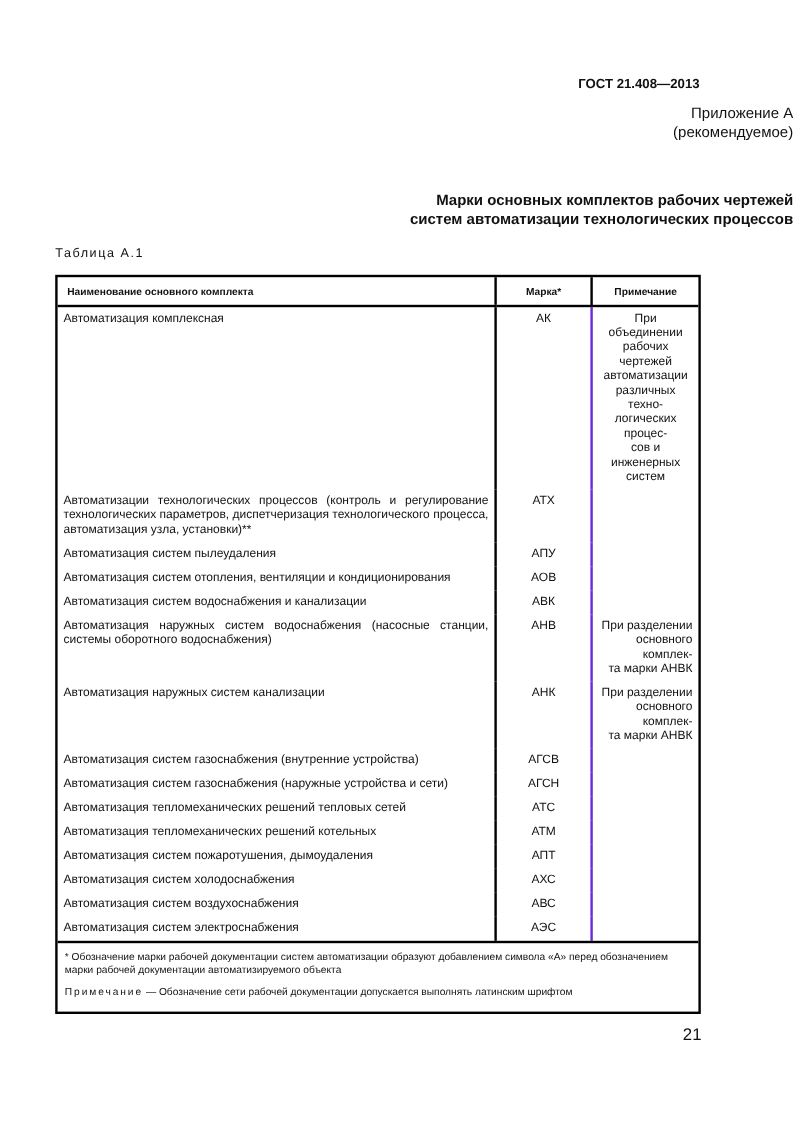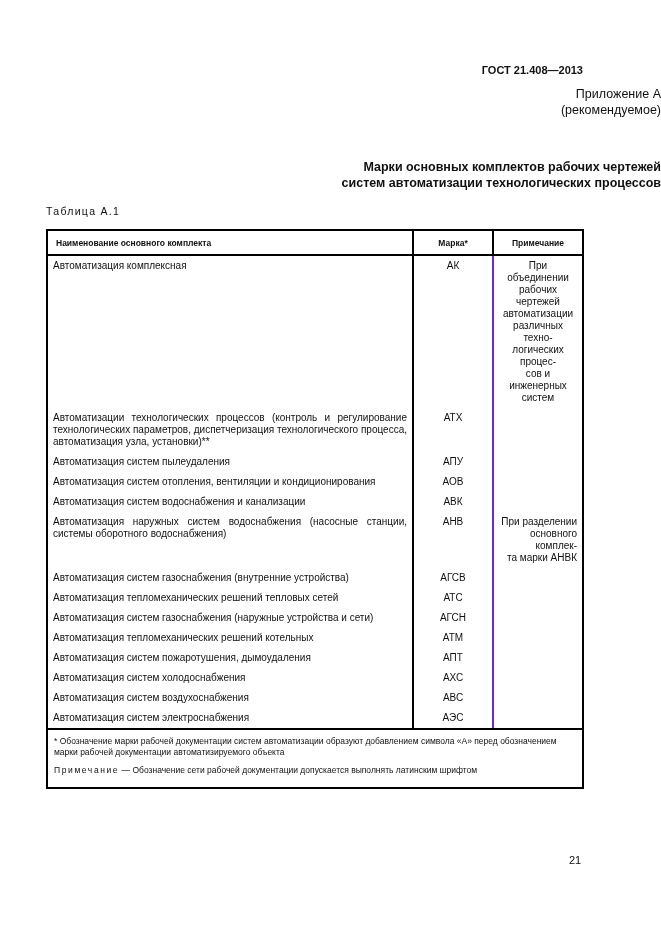--- a/index.html
+++ b/index.html
@@ -41,21 +41,21 @@
     .c3 { text-align: right; }
     .c3.center { text-align: center; }
     .note-line { display: block; }
     .footnotes {
       border-top: 2px solid #000; padding: 6px 19px 4px 6px;
       font-size: 8.5px; line-height: 11px;
     }
     .footnotes p { margin: 0 0 7px 0; }
     .spaced { letter-spacing: 1.6px; }
     .page-num {
-      position: absolute; top: 854px; left: 569px; font-size: 11px;
+      position: absolute; top: 854px; left: 569px; font-size: 14px;
     }
   </style>
 </head>
 <body>
 
 <div class="doc-code">ГОСТ 21.408—2013</div>
 
 <div class="appendix">
   <div>Приложение А</div>
   <div>(рекомендуемое)</div>
@@ -114,32 +114,41 @@
         <tr>
           <td class="c1">Автоматизация наружных систем водоснабжения (насосные станции, системы оборотного водоснабжения)</td>
           <td class="c2">АНВ</td>
           <td class="c3">
             <span class="note-line">При разделении</span>
             <span class="note-line">основного комплек-</span>
             <span class="note-line">та марки  АНВК</span>
           </td>
         </tr>
         <tr>
+          <td class="c1">Автоматизация наружных систем канализации</td>
+          <td class="c2">АНК</td>
+          <td class="c3">
+            <span class="note-line">При разделении</span>
+            <span class="note-line">основного комплек-</span>
+            <span class="note-line">та марки  АНВК</span>
+          </td>
+        </tr>
+        <tr>
           <td class="c1">Автоматизация систем газоснабжения (внутренние устройства)</td>
           <td class="c2">АГСВ</td>
           <td class="c3"></td>
         </tr>
         <tr>
-          <td class="c1">Автоматизация тепломеханических решений тепловых сетей</td>
-          <td class="c2">АТС</td>
+          <td class="c1">Автоматизация систем газоснабжения (наружные устройства и сети)</td>
+          <td class="c2">АГСН</td>
           <td class="c3"></td>
         </tr>
         <tr>
-          <td class="c1">Автоматизация систем газоснабжения (наружные устройства и сети)</td>
-          <td class="c2">АГСН</td>
+          <td class="c1">Автоматизация тепломеханических решений тепловых сетей</td>
+          <td class="c2">АТС</td>
           <td class="c3"></td>
         </tr>
         <tr>
           <td class="c1">Автоматизация тепломеханических решений котельных</td>
           <td class="c2">АТМ</td>
           <td class="c3"></td>
         </tr>
         <tr>
           <td class="c1">Автоматизация систем пожаротушения, дымоудаления</td>
           <td class="c2">АПТ</td>

